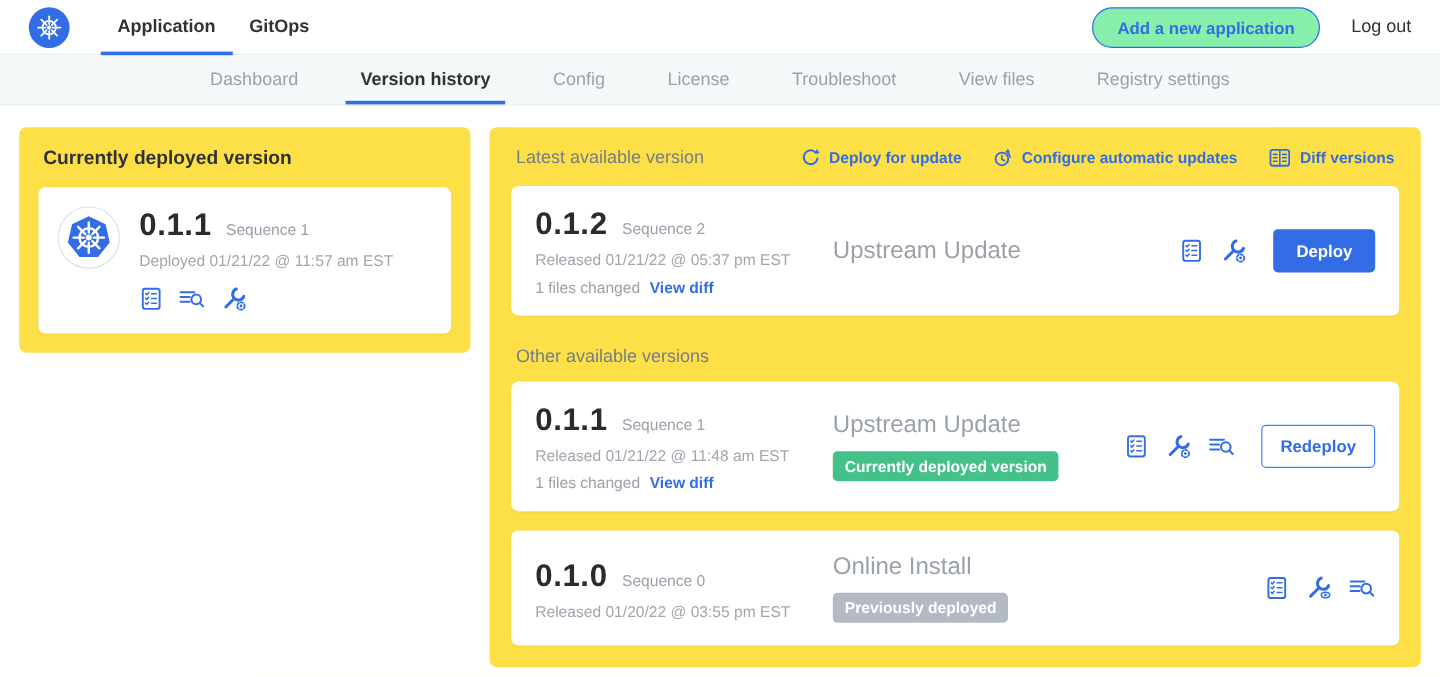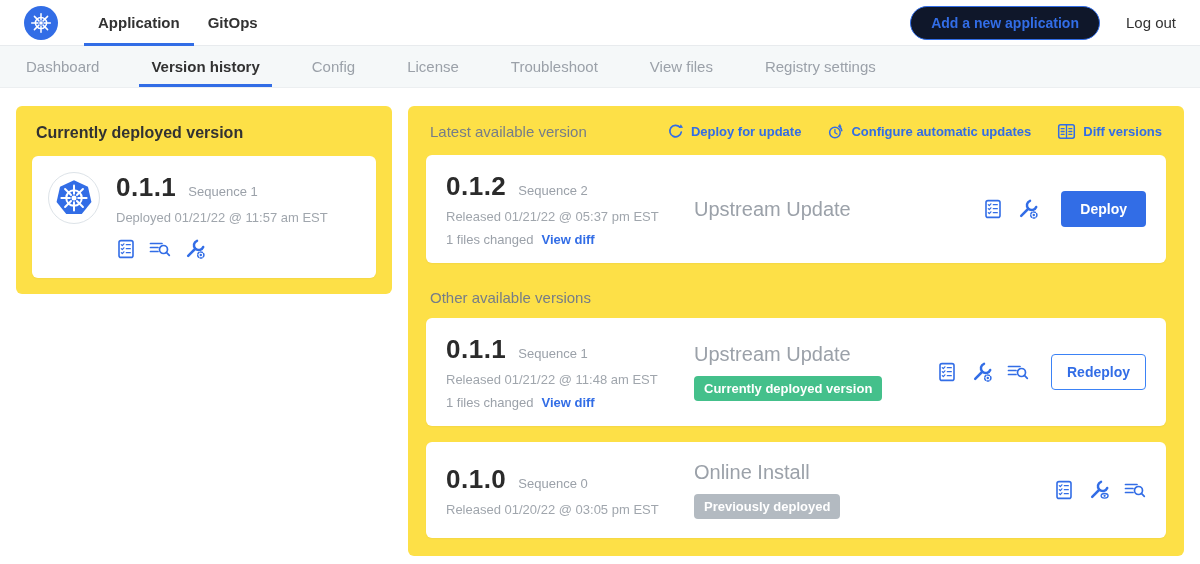--- a/index.html
+++ b/index.html
@@ -14,28 +14,28 @@
     border-bottom:1px solid #e8ebee; padding:0 24px; }
   .logo-badge { width:34px; height:34px; border-radius:50%; background:#326de6;
     align-self:center; display:flex; align-items:center; justify-content:center; }
   .logo-badge svg { width:24px; height:24px; color:#fff; }
   .top-tabs { display:flex; margin-left:26px; }
   .top-tab { position:relative; display:flex; align-items:center; padding:0 14px;
     font-size:15px; font-weight:600; color:#323232; cursor:pointer; }
   .top-tab.active::after { content:""; position:absolute; left:0; right:0; bottom:-1px;
     height:3px; background:#326de6; }
   .topbar-right { margin-left:auto; display:flex; align-items:center; gap:26px; }
-  .btn-pill { border:1px solid #326de6; color:#326de6; background:#0f172a; font-weight:700;
+  .btn-pill { border:1px solid #326de6; color:#326de6; background:#86efac; font-weight:700;
     font-size:14px; padding:8px 20px; border-radius:19px; cursor:pointer;
     font-family:inherit; }
   .logout { font-size:15px; color:#323232; cursor:pointer; }
 
   
   .subnav { height:42px; background:#f5f8f9; border-bottom:1px solid #eceff1;
-    display:flex; justify-content:flex-start; }
+    display:flex; justify-content:center; }
   .subnav-tab { position:relative; display:flex; align-items:center; padding:0 26px;
     font-size:15px; color:#9ba1a9; cursor:pointer; }
   .subnav-tab.active { color:#323232; font-weight:700; }
   .subnav-tab.active::after { content:""; position:absolute; left:14px; right:14px;
     bottom:0; height:3px; background:#326de6; }
 
   
   .content { display:flex; align-items:flex-start; gap:16px; padding:18px 16px; }
   .panel { background:#fde047; border-radius:6px; }
 
@@ -355,21 +355,21 @@
         <button class="btn-outline">Redeploy</button>
       </div>
     </div>
 
     <div class="version-card card-other">
       <div class="vc-left">
         <div class="version-line">
           <span class="version-number">0.1.0</span>
           <span class="seq">Sequence 0</span>
         </div>
-        <div class="date-line">Released 01/20/22 @ 03:05 pm EST</div>
+        <div class="date-line">Released 01/20/22 @ 03:55 pm EST</div>
       </div>
       <div class="vc-mid">
         <div class="source-label">Online Install</div>
         <span class="badge badge--gray">Previously deployed</span>
       </div>
       <div class="vc-right">
         <span class="icon-btn">
             <svg class="ic">
               <use href="#i-notes"></use>
             </svg>

